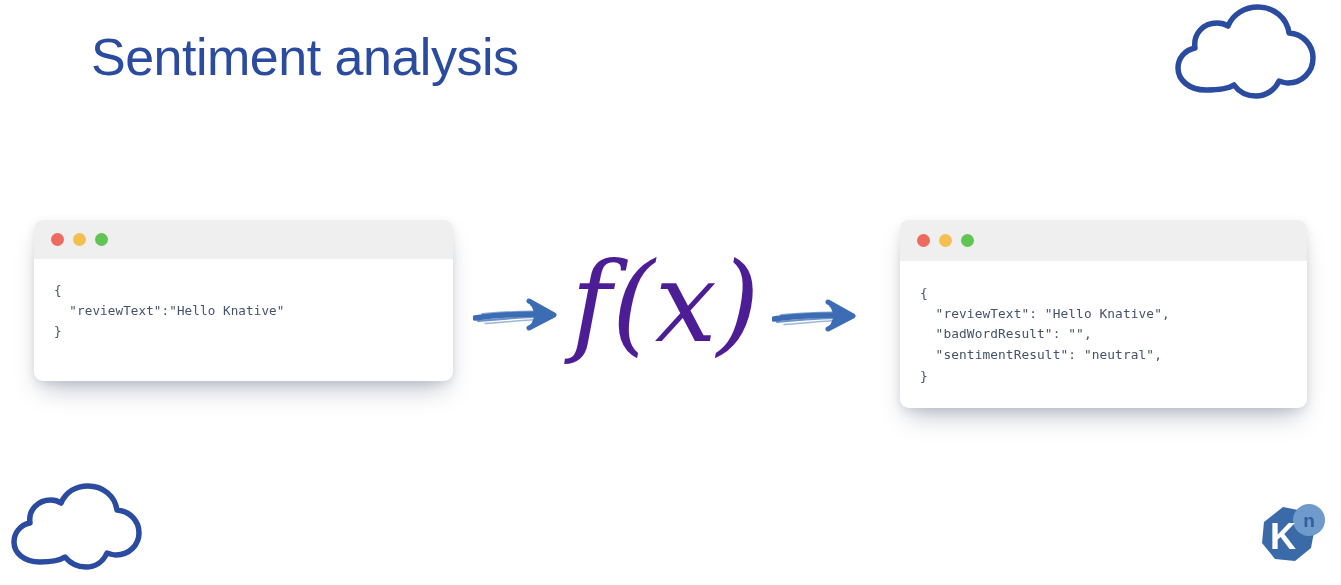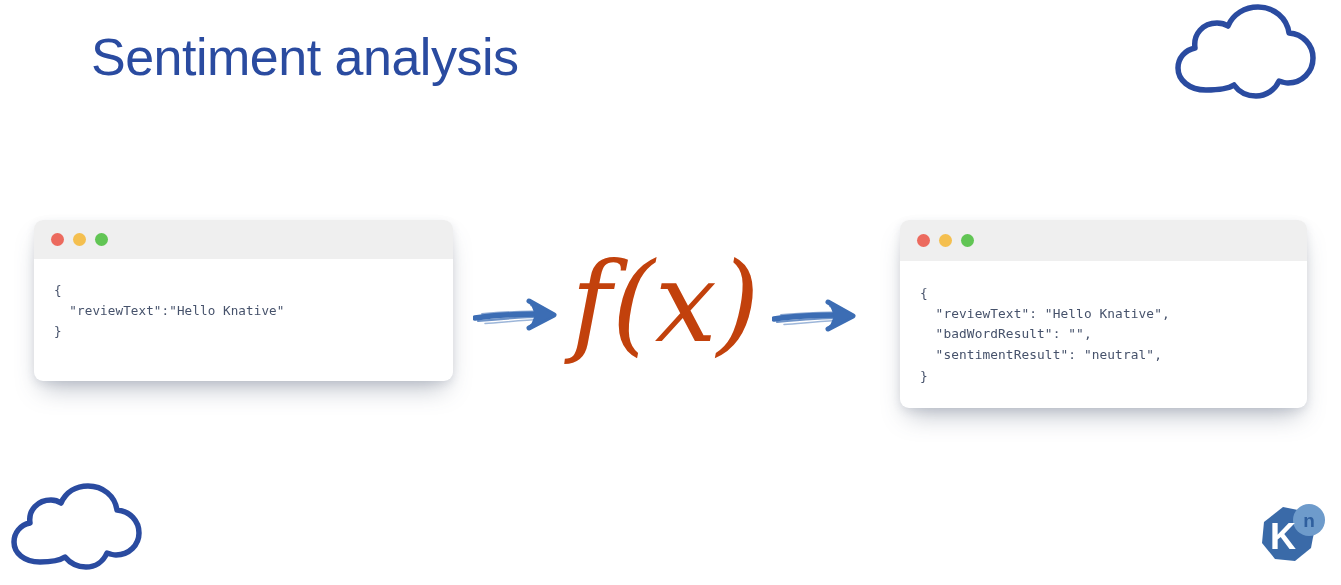--- a/index.html
+++ b/index.html
@@ -119,21 +119,21 @@
   
   .fx {
     position: absolute;
     left: 571px;
     top: 248px;
     font-family: "DejaVu Serif", "Liberation Serif", serif;
     font-style: italic;
     font-weight: 400;
     font-size: 110px;
     line-height: 1;
-    color: #c2410c;
+    color: #4c1d95;
     white-space: nowrap;
   }
 
   
   .knative-logo {
     position: absolute;
     right: 14px;
     bottom: 8px;
   }
 </style>

